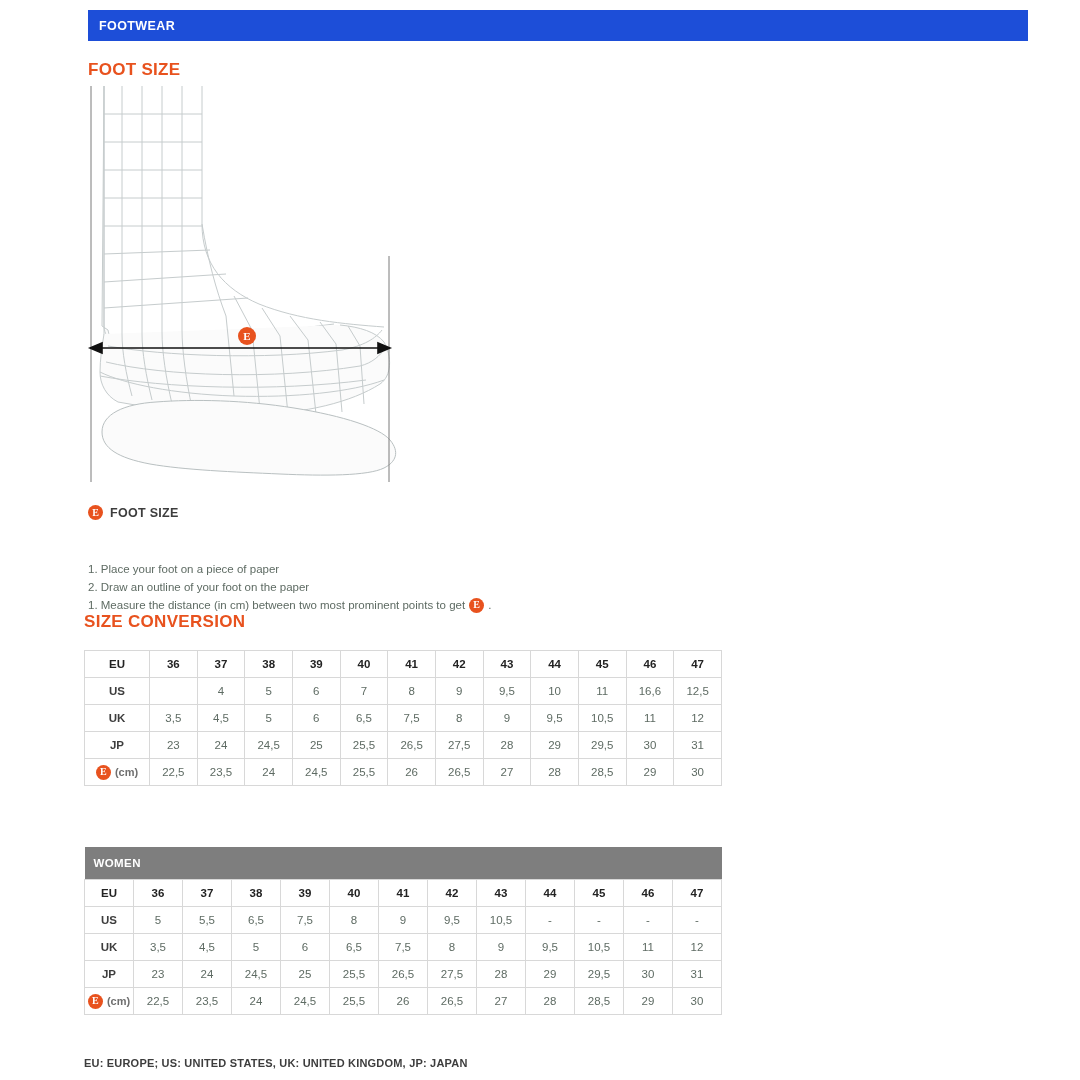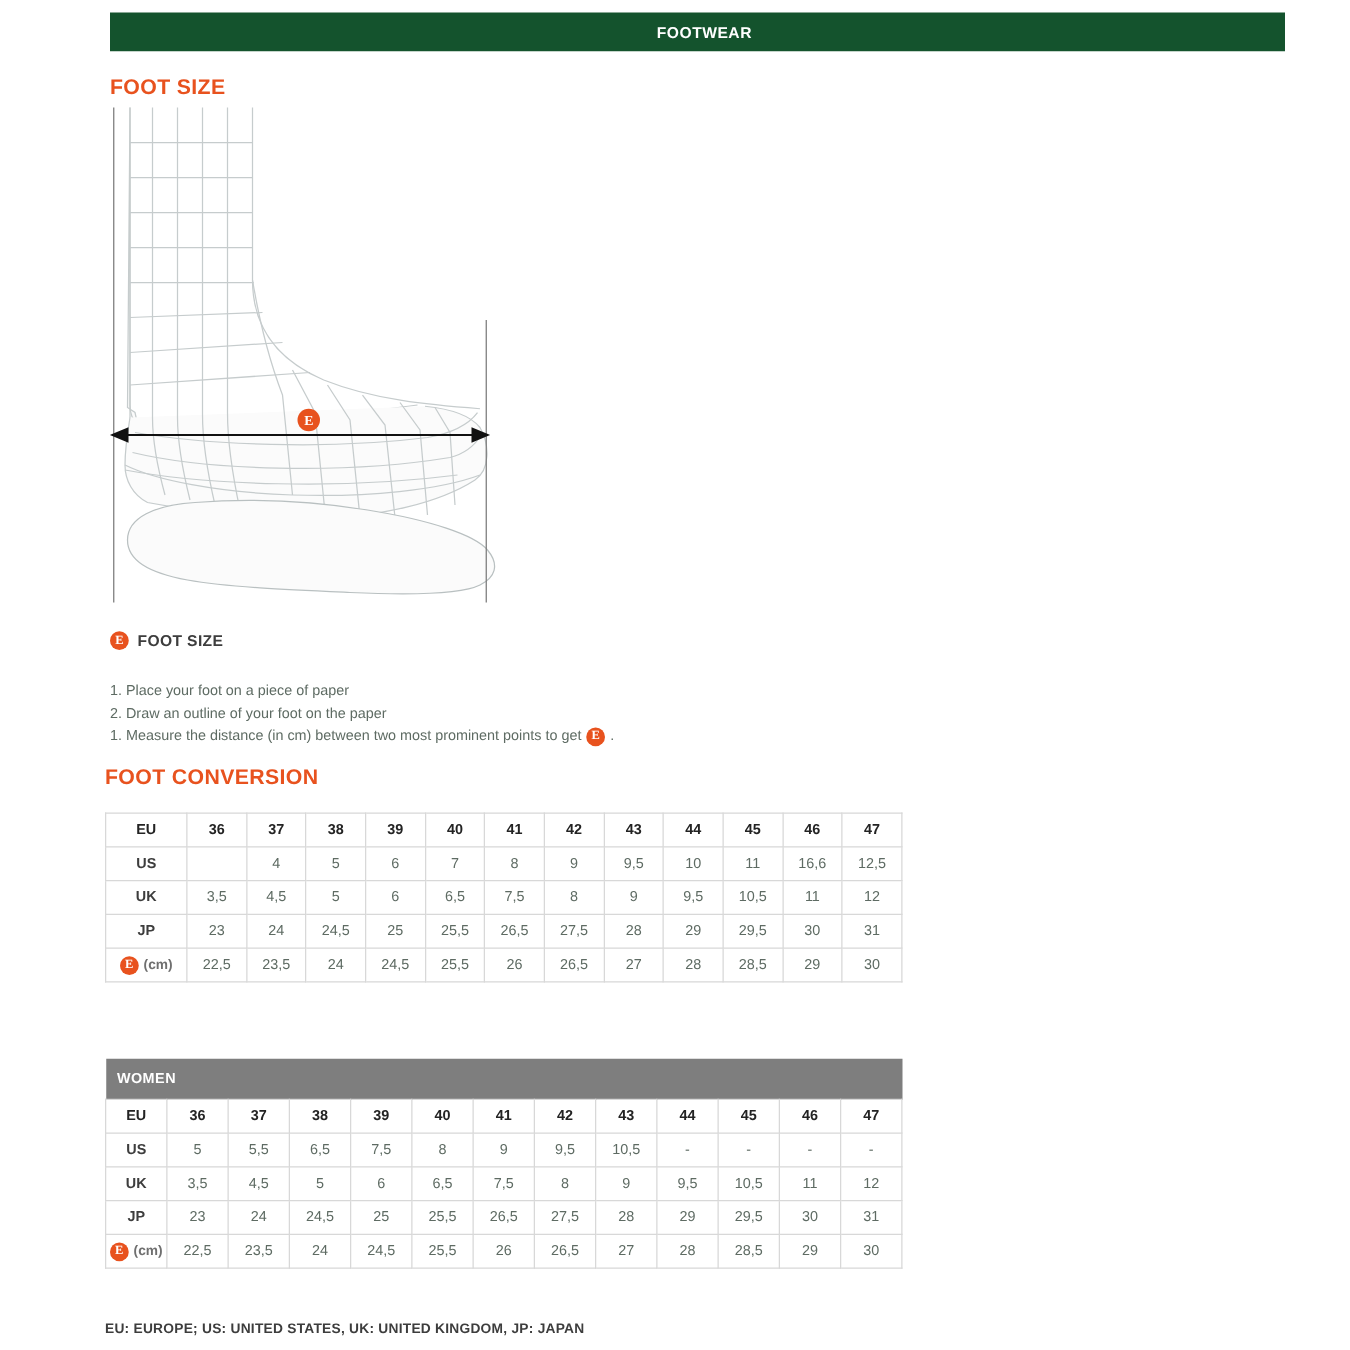--- a/index.html
+++ b/index.html
@@ -20,24 +20,23 @@
     height: 1080px;
   }
 
   
   .header-bar {
     position: absolute;
     left: 88px;
     top: 10px;
     width: 940px;
     height: 31px;
-    background: #14532d;
+    background: #1d4ed8;
     display: flex;
     align-items: center;
-    justify-content: center;
   }
   .header-bar .title {
     color: #ffffff;
     font-size: 12.5px;
     font-weight: bold;
     letter-spacing: 0.4px;
     padding-left: 11px;
   }
 
   
@@ -98,21 +97,21 @@
     font-size: 12.5px;
     font-weight: bold;
     color: #3d3d3d;
     letter-spacing: 0.3px;
   }
 
   
   .steps {
     position: absolute;
     left: 88px;
-    top: 544px;
+    top: 560px;
     width: 620px;
   }
   .step {
     font-size: 11.5px;
     color: #5e6b63;
     line-height: 18px;
     display: flex;
     align-items: center;
     gap: 4px;
   }
@@ -260,21 +259,21 @@
     <div class="step">
       <span>2. Draw an outline of your foot on the paper</span>
     </div>
     <div class="step">
       <span>1. Measure the distance (in cm) between two most prominent points to get</span>
       <span class="badge-e">E</span>
       <span>.</span>
     </div>
   </div>
 
-  <div class="section-title" id="size-conv-title">FOOT CONVERSION</div>
+  <div class="section-title" id="size-conv-title">SIZE CONVERSION</div>
 
   <table class="size-table" id="table-men">
     <tbody>
       <tr class="eu-row">
         <td class="rowhead">EU</td>
         <td>36</td>
         <td>37</td>
         <td>38</td>
         <td>39</td>
         <td>40</td>

